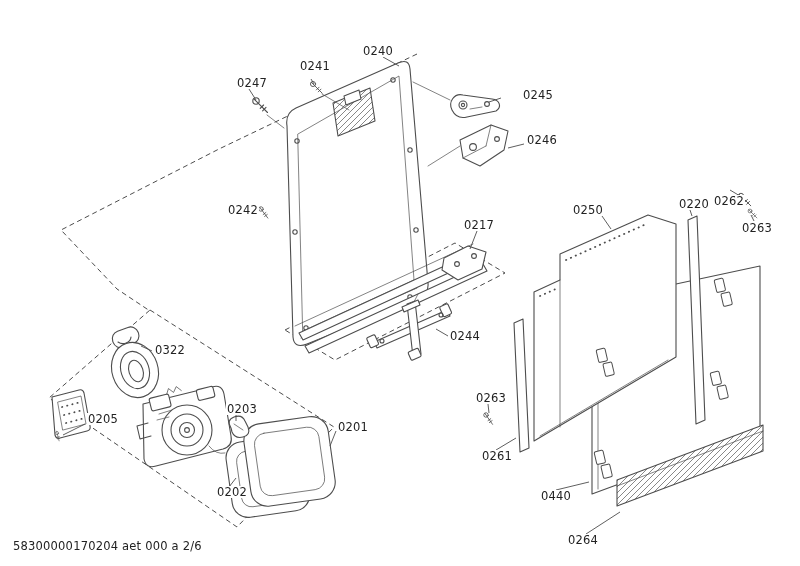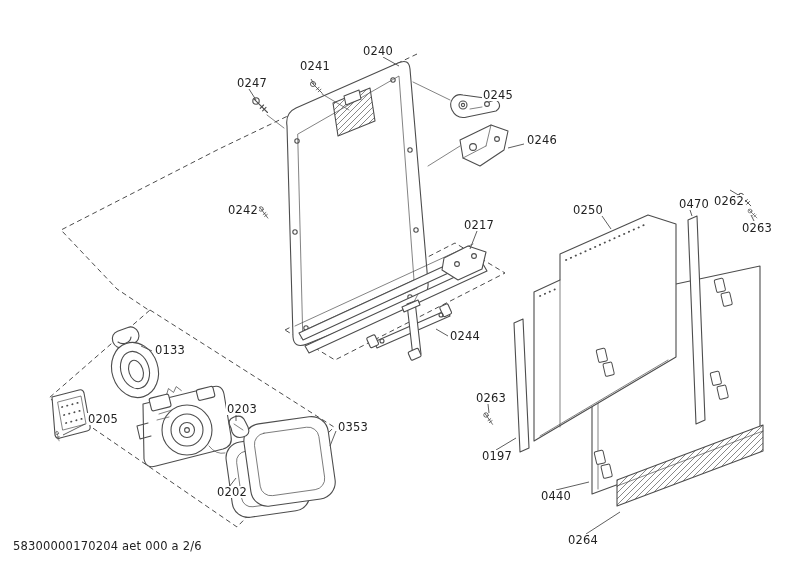--- a/index.html
+++ b/index.html
@@ -222,33 +222,33 @@
     <line x1="85" y1="424" x2="63" y2="435"></line>
     <line x1="236" y1="414" x2="236" y2="421"></line>
     <line x1="336" y1="431" x2="330" y2="446"></line>
     <line x1="229" y1="487" x2="236" y2="478"></line>
   </g>
 </svg>
 
   <div class="plabel" style="left:362px;top:45px">0240</div>
   <div class="plabel" style="left:236px;top:77px">0247</div>
   <div class="plabel" style="left:299px;top:60px">0241</div>
-  <div class="plabel" style="left:482px;top:89px">0245</div>
+  <div class="plabel" style="left:522px;top:89px">0245</div>
   <div class="plabel" style="left:526px;top:134px">0246</div>
   <div class="plabel" style="left:227px;top:204px">0242</div>
   <div class="plabel" style="left:463px;top:219px">0217</div>
   <div class="plabel" style="left:449px;top:330px">0244</div>
   <div class="plabel" style="left:572px;top:204px">0250</div>
-  <div class="plabel" style="left:678px;top:198px">0470</div>
+  <div class="plabel" style="left:678px;top:198px">0220</div>
   <div class="plabel" style="left:713px;top:195px">0262</div>
   <div class="plabel" style="left:741px;top:222px">0263</div>
   <div class="plabel" style="left:475px;top:392px">0263</div>
-  <div class="plabel" style="left:481px;top:450px">0197</div>
+  <div class="plabel" style="left:481px;top:450px">0261</div>
   <div class="plabel" style="left:540px;top:490px">0440</div>
   <div class="plabel" style="left:567px;top:534px">0264</div>
-  <div class="plabel" style="left:154px;top:344px">0133</div>
+  <div class="plabel" style="left:154px;top:344px">0322</div>
   <div class="plabel" style="left:87px;top:413px">0205</div>
   <div class="plabel" style="left:226px;top:403px">0203</div>
-  <div class="plabel" style="left:337px;top:421px">0353</div>
+  <div class="plabel" style="left:337px;top:421px">0201</div>
   <div class="plabel" style="left:216px;top:486px">0202</div>
 
   <div class="footer">58300000170204 aet 000 a 2/6</div>
 </div>
 
 </body></html>

